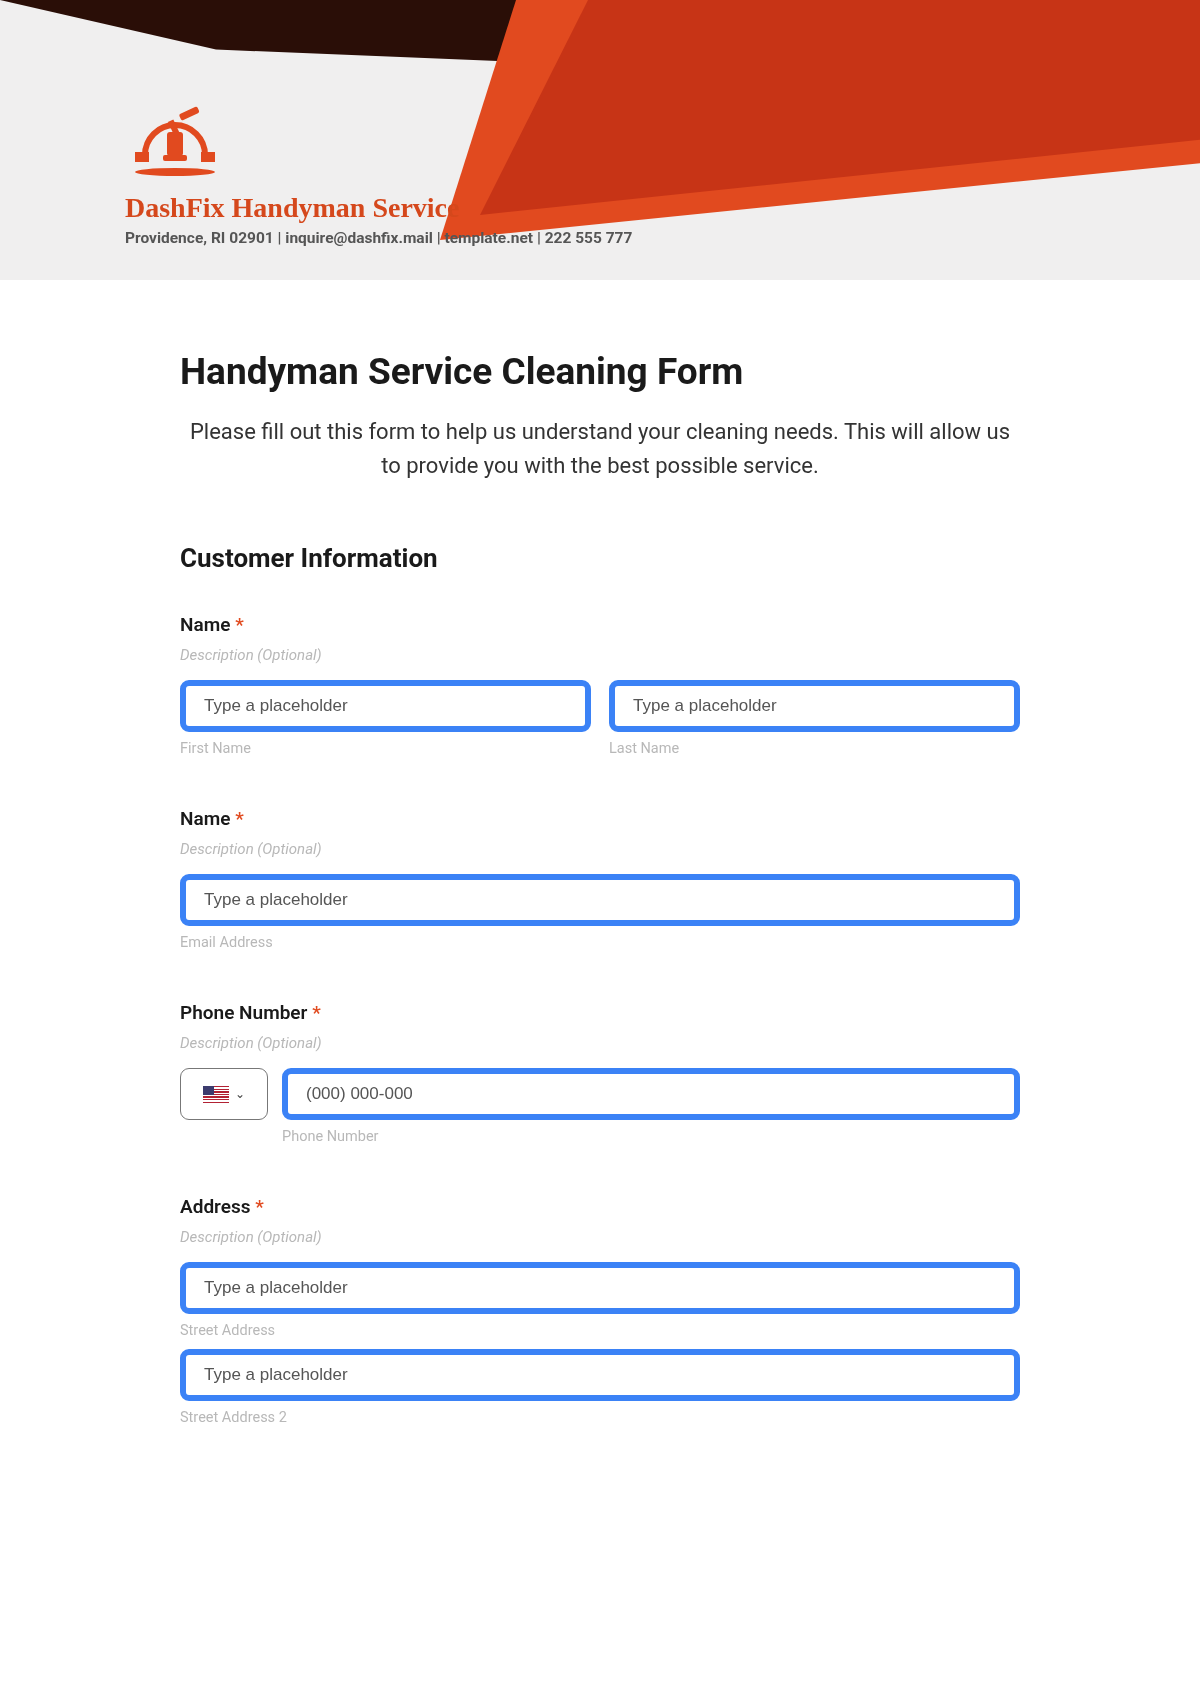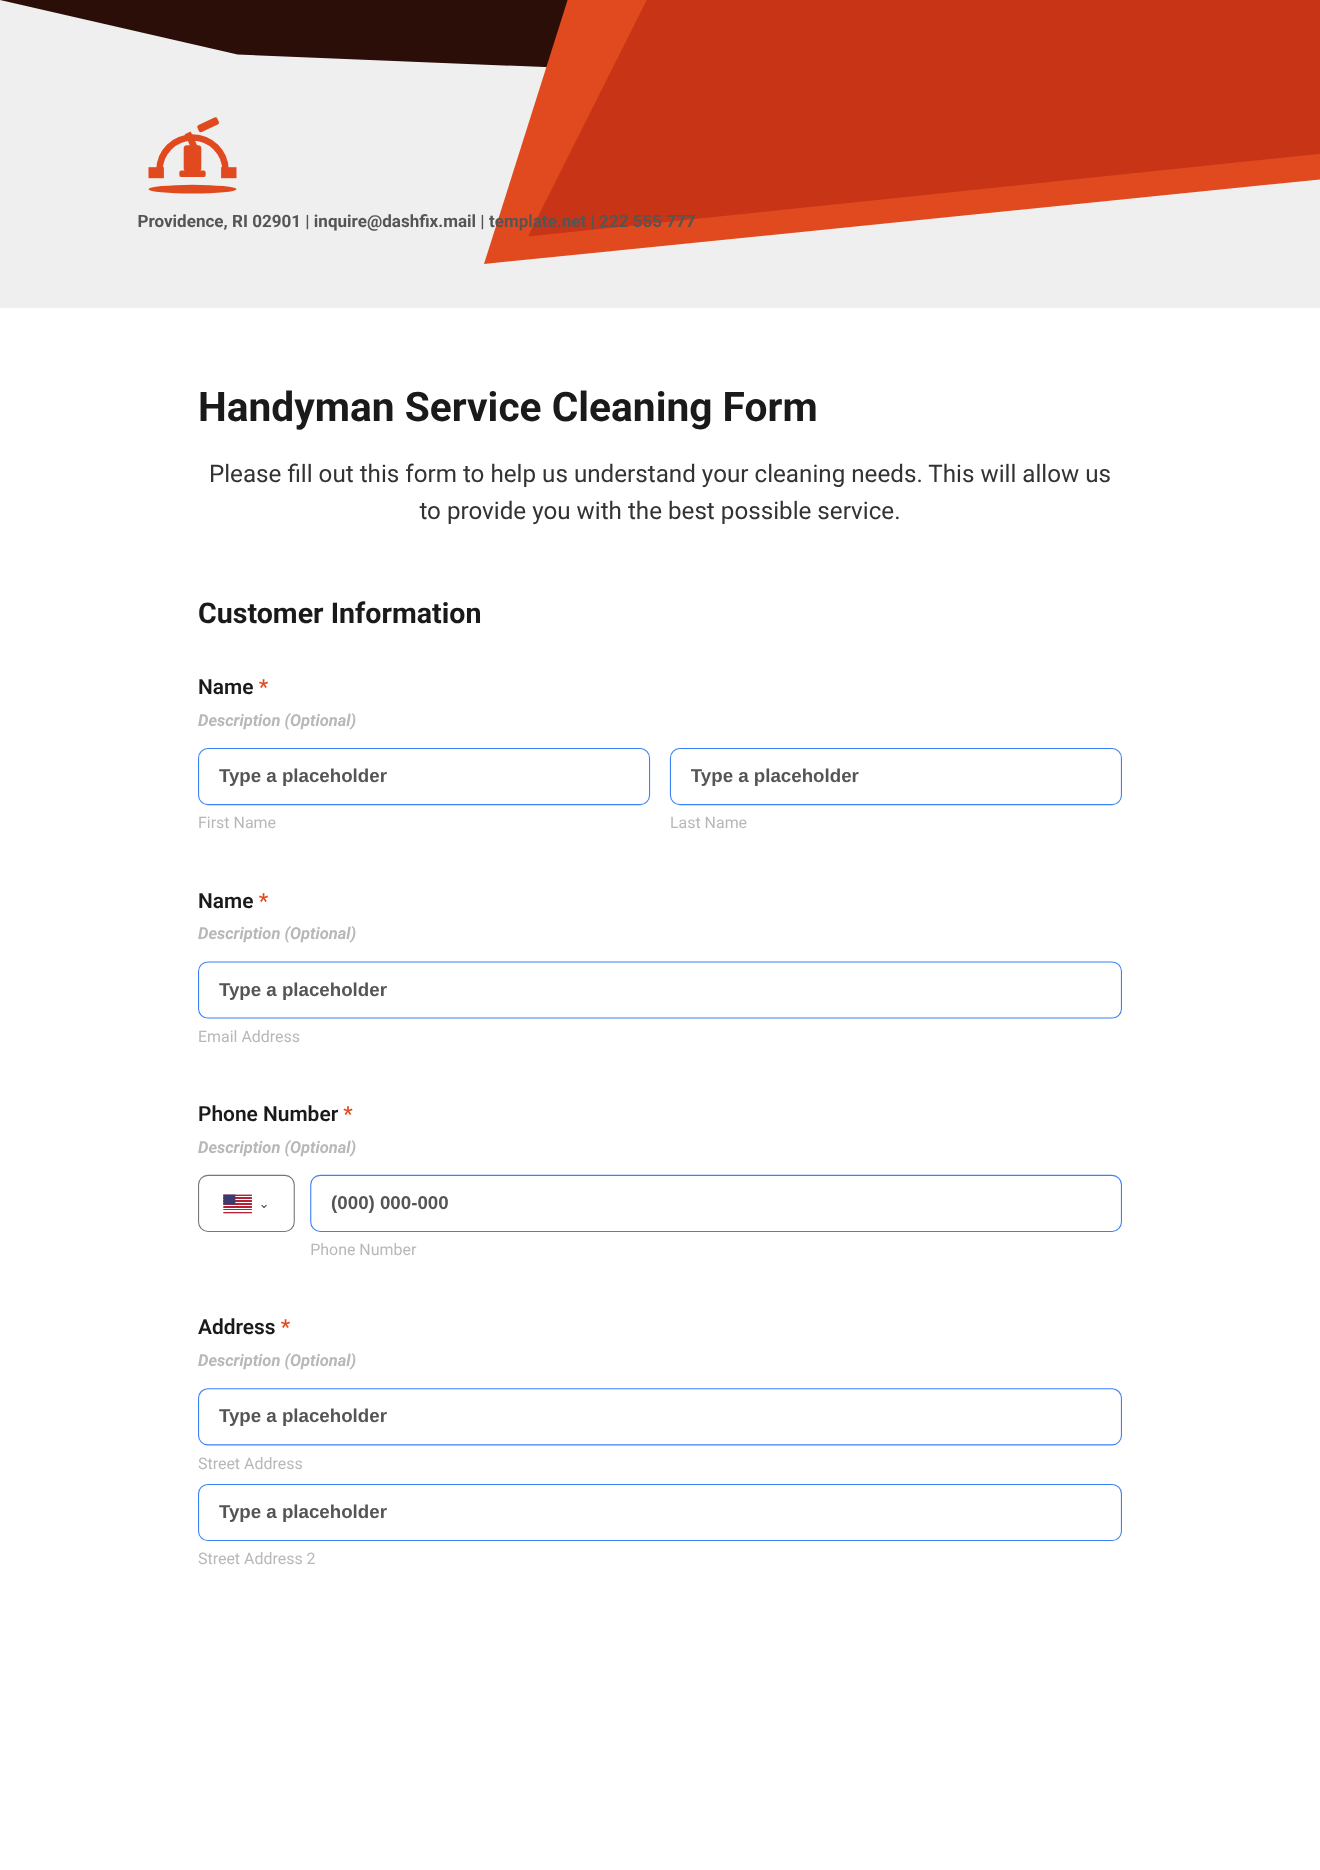--- a/index.html
+++ b/index.html
@@ -12,24 +12,24 @@
 .logo { width: 100px; height: 80px; margin-bottom: 8px; }
 .company-name { font-family: Georgia, serif; font-size: 28px; font-weight: bold; color: #d5481c; margin-bottom: 5px; }
 .company-info { font-size: 15.5px; color: #555; font-weight: 700; }
 .form-container { max-width: 900px; margin: 70px auto 0; padding: 0 30px; }
 .form-title { font-size: 37px; font-weight: 700; text-align: left; color: #1a1a1a; margin-bottom: 22px; }
 .form-subtitle { font-size: 22px; color: #333; text-align: center; line-height: 1.55; margin-bottom: 60px; }
 .section-title { font-size: 26px; font-weight: 700; color: #1a1a1a; margin-bottom: 40px; }
 .field-group { margin-bottom: 50px; }
 .field-label { font-size: 19px; font-weight: 600; color: #1a1a1a; margin-bottom: 10px; display: block; }
 .required { color: #e14a1f; }
-.field-description { font-size: 15px; font-style: italic; color: #b8b8b8; margin-bottom: 16px; font-weight: bold; }
+.field-description { font-size: 15px; font-style: italic; color: #b8b8b8; margin-bottom: 16px; }
 .row-2 { display: flex; gap: 18px; }
 .col { flex: 1; }
-input.text-input { width: 100%; height: 52px; padding: 0 18px; font-size: 17px; border: 1px solid #3b82f6; border-radius: 9px; background: #fff; color: #a16207; font-weight: bold; }
+input.text-input { width: 100%; height: 52px; padding: 0 18px; font-size: 17px; border: 6px solid #3b82f6; border-radius: 9px; background: #fff; color: #a16207; }
 input.text-input::placeholder { color: #555; }
 .sublabel { font-size: 14.5px; color: #b8b8b8; margin-top: 8px; }
 .phone-row { display: flex; gap: 14px; align-items: flex-start; }
 .country-select { width: 88px; height: 52px; border: 1.5px solid #777; border-radius: 9px; display: flex; align-items: center; justify-content: center; gap: 6px; background: #fff; cursor: pointer; }
 .flag { display: inline-block; width: 26px; height: 17px; background: linear-gradient(to bottom, #b22234 0%, #b22234 7.7%, #fff 7.7%, #fff 15.4%, #b22234 15.4%, #b22234 23%, #fff 23%, #fff 30.7%, #b22234 30.7%, #b22234 38.4%, #fff 38.4%, #fff 46.1%, #b22234 46.1%, #b22234 53.8%, #fff 53.8%, #fff 61.5%, #b22234 61.5%, #b22234 69.2%, #fff 69.2%, #fff 76.9%, #b22234 76.9%, #b22234 84.6%, #fff 84.6%, #fff 92.3%, #b22234 92.3%, #b22234 100%); position: relative; }
 .flag::before { content: ""; position: absolute; top: 0; left: 0; width: 11px; height: 9px; background: #3c3b6e; }
 .chevron { font-size: 12px; color: #444; }
 .phone-input-wrap { flex: 1; }
 .address-input { margin-bottom: 10px; }
 </style>
@@ -46,20 +46,21 @@
       <rect x="10" y="52" width="14" height="10" fill="#e14a1f"></rect>
       <rect x="76" y="52" width="14" height="10" fill="#e14a1f"></rect>
       <g fill="#e14a1f">
         <rect x="42" y="32" width="16" height="24" rx="3"></rect>
         <rect x="46" y="20" width="6" height="16" transform="rotate(-25 49 28)"></rect>
         <rect x="54" y="10" width="20" height="7" rx="2" transform="rotate(-25 64 13)"></rect>
         <rect x="38" y="55" width="24" height="6" rx="2"></rect>
       </g>
       <ellipse cx="50" cy="72" rx="40" ry="4" fill="#e14a1f"></ellipse>
     </svg>
+    <div class="company-name">DashFix Handyman Service</div>
     <div class="company-info">Providence, RI 02901 | inquire@dashfix.mail | template.net | 222 555 777</div>
   </div>
 </div>
 
 <div class="form-container">
   <h1 class="form-title">Handyman Service Cleaning Form</h1>
   <p class="form-subtitle">Please fill out this form to help us understand your cleaning needs. This will allow us to provide you with the best possible service.</p>
 
   <h2 class="section-title">Customer Information</h2>
 

